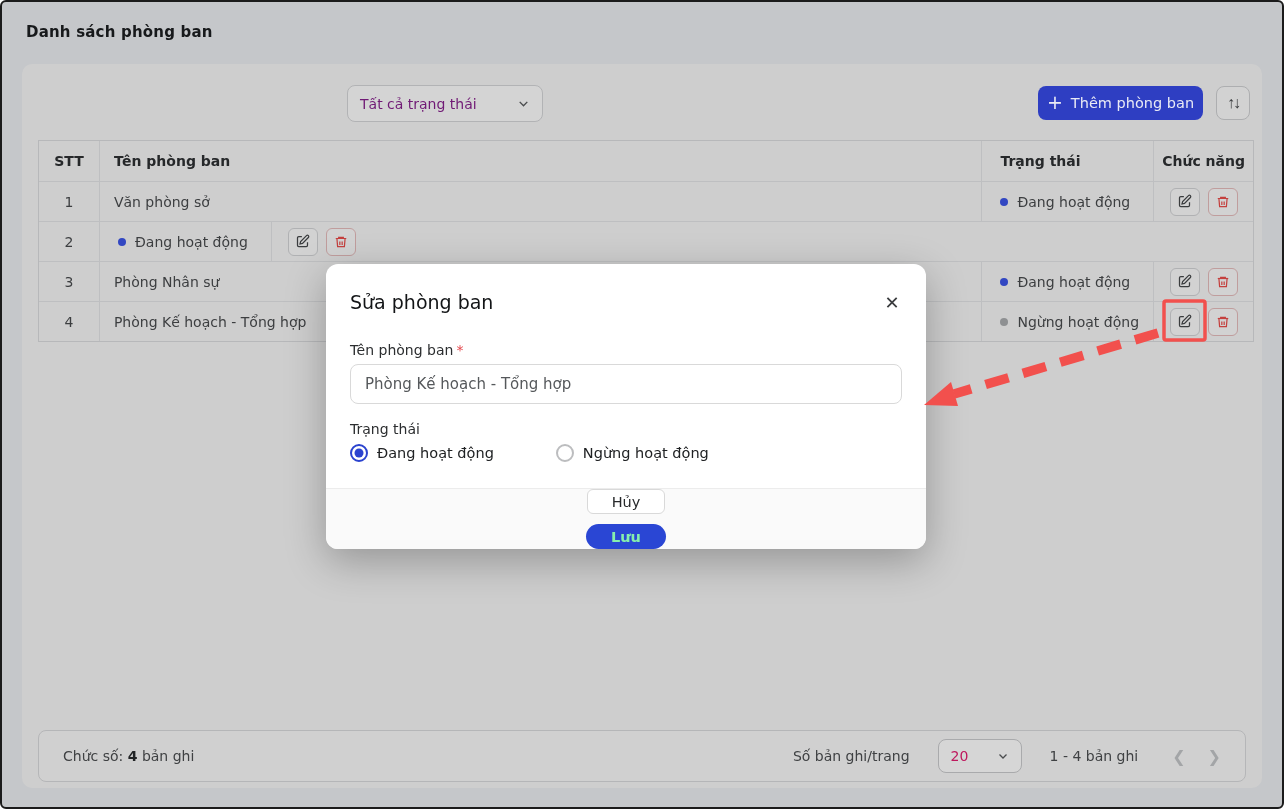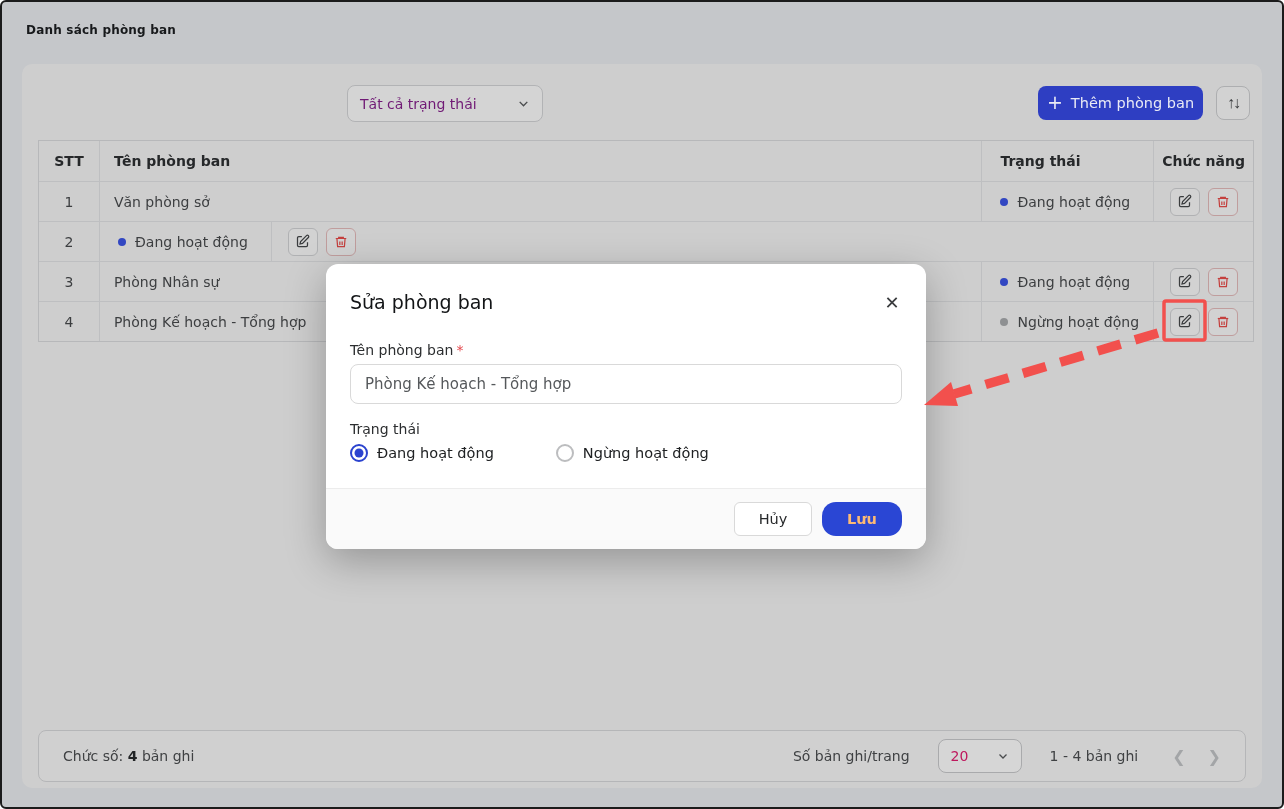--- a/index.html
+++ b/index.html
@@ -3,21 +3,21 @@
 <meta charset="utf-8">
 <style>
   * { margin:0; padding:0; box-sizing:border-box; }
   html,body { width:1284px; height:809px; font-family:"DejaVu Sans","Liberation Sans",sans-serif; }
   .window {
     position:relative; width:1284px; height:809px;
     background:#c5c7ca; border:2px solid #1b1b1b; border-radius:6px; overflow:hidden;
   }
   .page-title {
     position:absolute; left:24px; top:21px;
-    font-size:12px; font-weight:bold; color:#17191b; letter-spacing:.2px;
+    font-size:15px; font-weight:bold; color:#17191b; letter-spacing:.2px;
   }
   .card {
     position:absolute; left:20px; right:20px; top:62px; bottom:19px;
     background:#cecece; border-radius:10px;
   }
   
   .search-box {
     position:absolute; left:16px; top:21px; width:300px; height:37px;
     border:1px solid #b2b3b5; border-radius:8px; background:#cfcfcf;
     display:flex; align-items:center; padding:0 10px;
@@ -112,29 +112,29 @@
   .radio { width:18px; height:18px; border-radius:50%; position:relative; flex:0 0 auto; }
   .radio.on { border:2px solid #2b43cf; }
   .radio.on::after {
     content:""; position:absolute; left:50%; top:50%; transform:translate(-50%,-50%);
     width:9px; height:9px; border-radius:50%; background:#2b43cf;
   }
   .radio.off { border:2px solid #bcbdbf; background:#fff; }
   .modal-foot {
     position:absolute; left:0; right:0; bottom:0; height:61px;
     background:#fafafa; border-top:1px solid #ececec; border-radius:0 0 12px 12px;
-    display:flex; align-items:center; justify-content:flex-end; gap:10px; padding:0 24px;
+    display:flex; align-items:center; justify-content:flex-end; gap:10px; padding:0 24px;flex-direction:column;
   }
   .btn-cancel {
     width:78px; height:34px; background:#fff; border:1px solid #d9d9d9; border-radius:6px;
     font-size:14.5px; color:#27292b; font-family:inherit; cursor:pointer;
   }
   .btn-save {
     width:80px; height:34px; background:#2a46d4; border:none; border-radius:14px;
-    font-size:14.5px; font-weight:bold; color:#fdba74; font-family:inherit; cursor:pointer;text-align:center;
+    font-size:14.5px; font-weight:bold; color:#86efac; font-family:inherit; cursor:pointer;text-align:center;
   }
   
   .annot { position:absolute; left:0; top:0; width:1284px; height:809px; pointer-events:none; }
 </style>
 </head>
 <body>
 
 <div class="window">
 
   <div class="page-title">Danh sách phòng ban</div>

